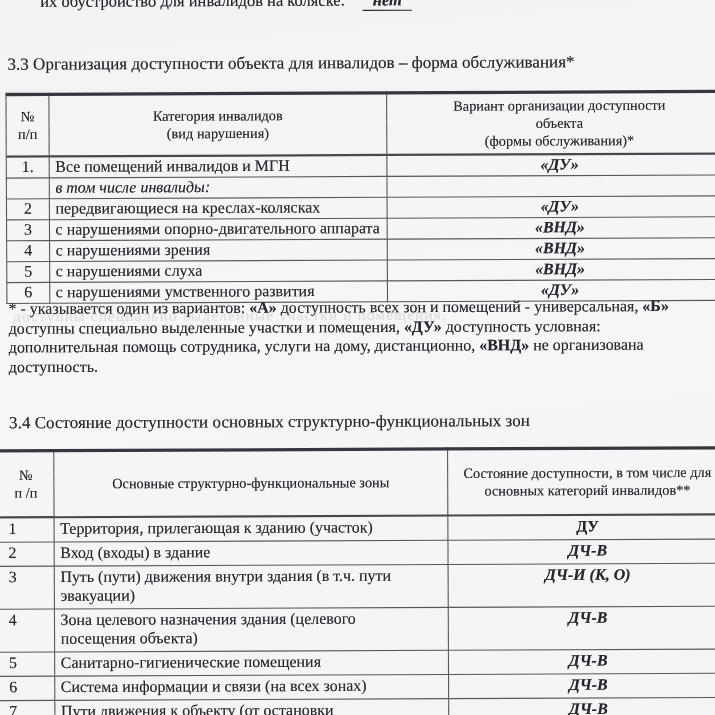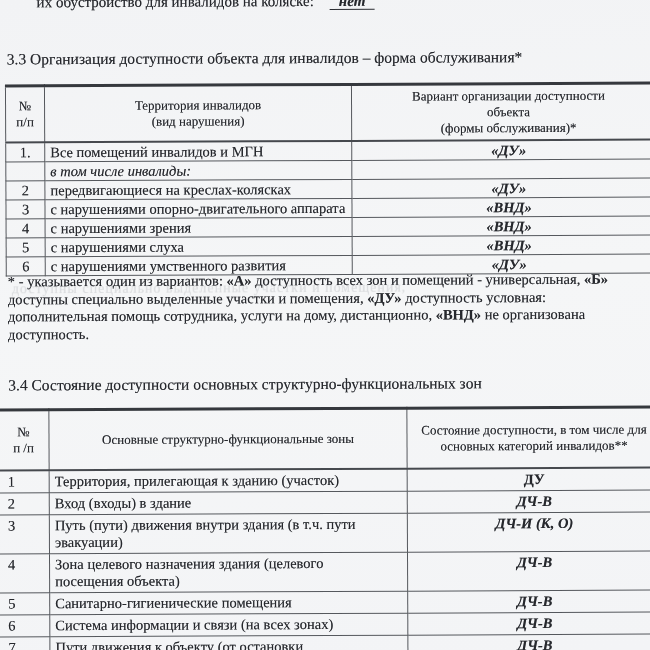--- a/index.html
+++ b/index.html
@@ -55,21 +55,21 @@
   <table class="t1">
     <colgroup>
         <col style="width:39px">
         <col style="width:307px">
         <col style="width:314px">
       </colgroup>
     <thead>
       <tr>
         <th>№
 п/п</th>
-        <th>Территория инвалидов
+        <th>Категория инвалидов
 (вид нарушения)</th>
         <th>Вариант организации доступности
 объекта
 (формы обслуживания)*</th>
       </tr>
     </thead>
     <tbody>
         <tr>
           <td class="col-num">1.</td>
           <td class="col-text">Все помещений инвалидов и МГН</td>

